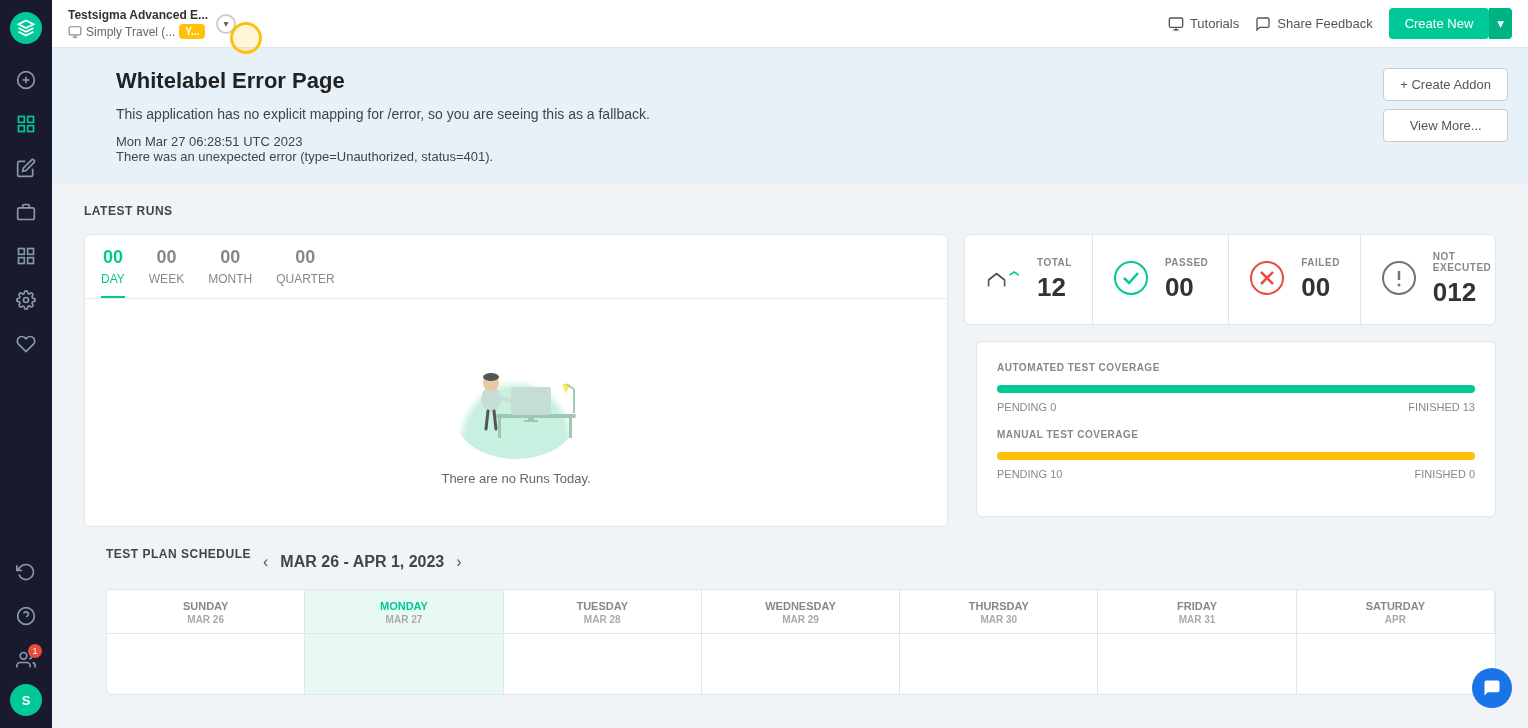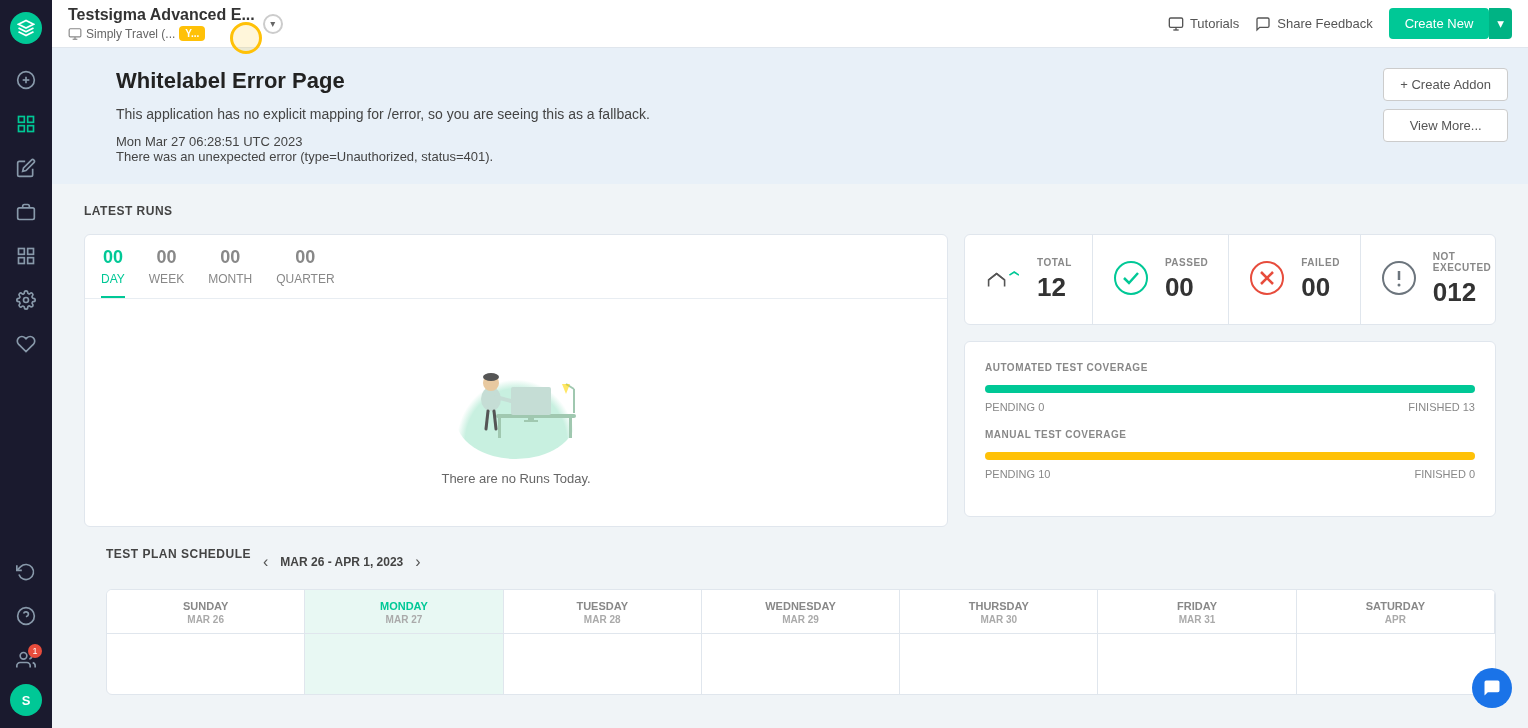--- a/index.html
+++ b/index.html
@@ -66,21 +66,21 @@
       align-items: center;
       padding: 0 16px;
       border-bottom: 1px solid #e0e6ed;
       gap: 12px;
     }
     .topbar-project {
       display: flex; align-items: center; gap: 8px;
       flex: 1;
     }
     .topbar-project-name {
-      font-size: 16px; font-weight: 600; color: #333; text-align: right;
+      font-size: 12px; font-weight: 600; color: #333; text-align: right;
     }
     .topbar-project-sub {
       font-size: 12px; color: #666;
       display: flex; align-items: center; gap: 4px;
     }
     .topbar-chip {
       background: #ffc107;
       color: white;
       font-size: 10px;
       padding: 2px 6px;
@@ -230,33 +230,34 @@
     .icon-passed { color: #00c896; }
     .icon-failed { color: #e74c3c; }
     .icon-notexec { color: #6c757d; }
 
     
     .coverage-card {
       background: white;
       border: 1px solid #e0e6ed;
       border-radius: 6px;
       padding: 20px;
+      margin-left: 12px;
     }
     .coverage-label { font-size: 10px; font-weight: 700; color: #888; letter-spacing: 0.5px; margin-bottom: 12px; }
     .progress-bar-wrap { background: #e8edf2; border-radius: 4px; height: 8px; margin-bottom: 8px; }
     .progress-bar-fill { height: 8px; border-radius: 4px; }
     .progress-green { background: #00c896; }
     .progress-orange { background: #ffc107; }
     .coverage-meta { display: flex; justify-content: space-between; font-size: 11px; color: #888; margin-bottom: 16px; }
 
     
     .schedule-section { margin-top: 8px; margin-left: 22px; }
     .schedule-header { display: flex; align-items: center; gap: 12px; margin-bottom: 12px; }
     .schedule-nav { cursor: pointer; color: #555; background: none; border: none; font-size: 16px; }
-    .schedule-range { font-size: 12px; color: #444; font-weight: 600; text-align: center; }
+    .schedule-range { font-size: 16px; color: #444; font-weight: 600; text-align: center; }
 
     .calendar-grid {
       display: grid;
       grid-template-columns: repeat(7, 1fr);
       gap: 0;
       border: 1px solid #e0e6ed;
       border-radius: 6px;
       overflow: hidden;
       background: white;
     }

